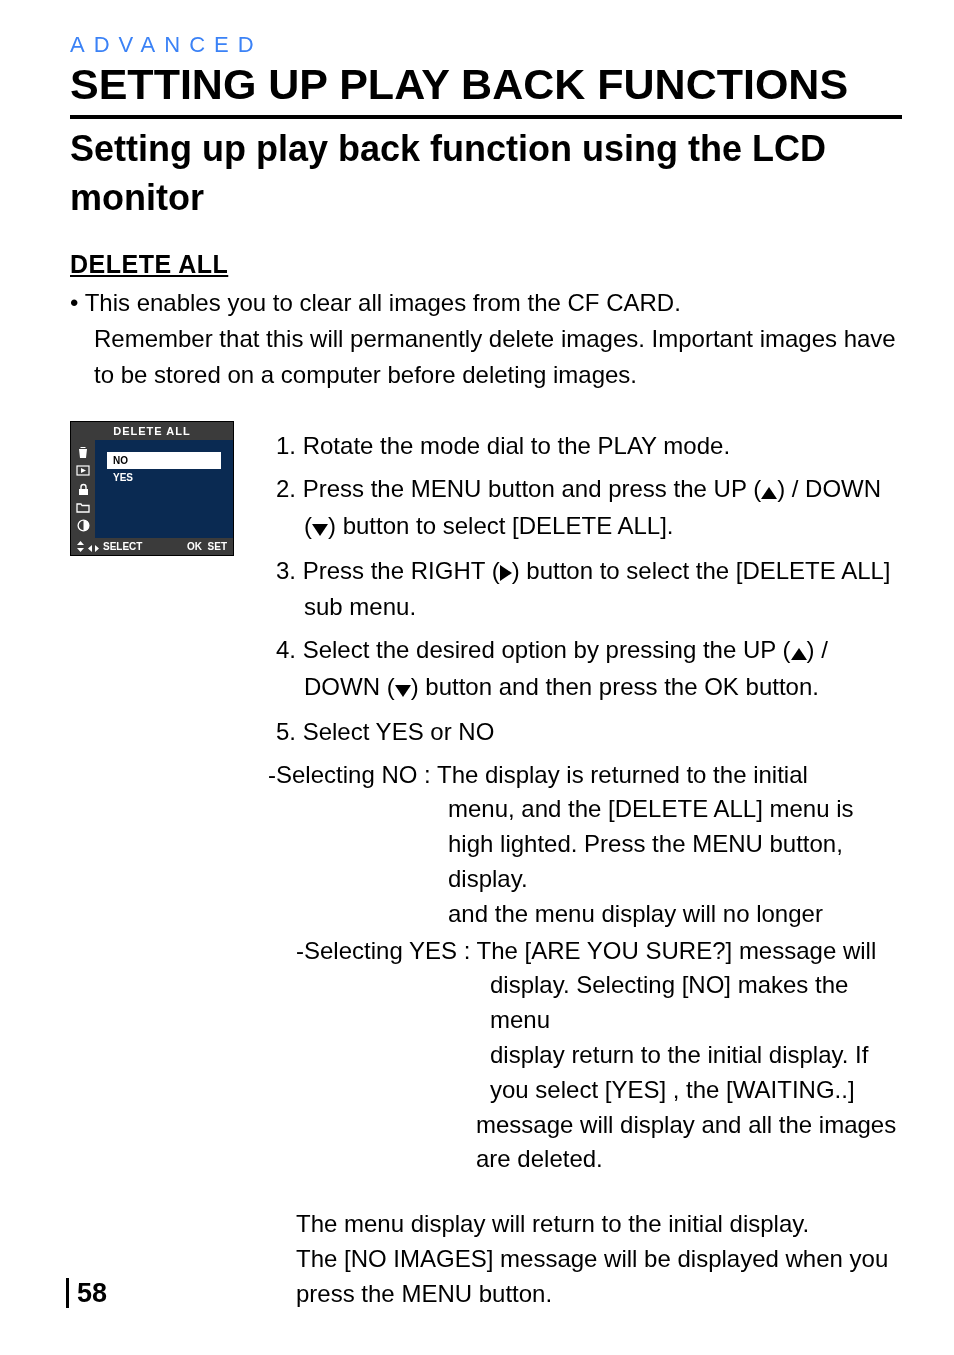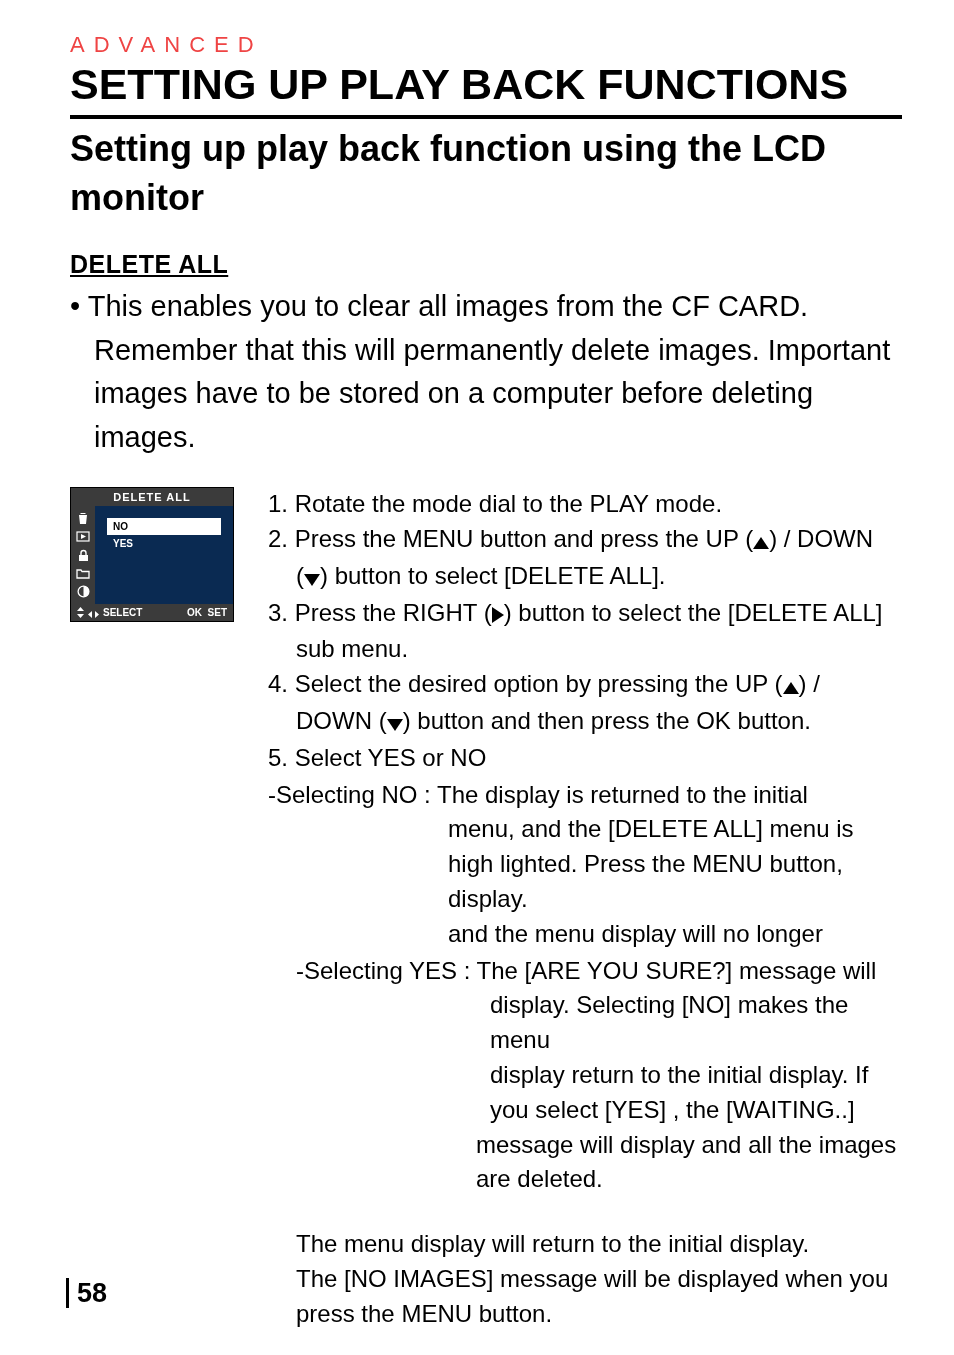--- a/index.html
+++ b/index.html
@@ -1,39 +1,39 @@
 <!DOCTYPE html>
 <html><head>
 <meta charset="utf-8">
 <style>
   html,body{margin:0;padding:0;background:#fff;color:#000;font-family:"Helvetica Neue",Arial,sans-serif}
   .page{width:954px;height:1355px;position:relative;box-sizing:border-box;padding:32px 52px 0 70px}
-  .section-label{font-size:22px;letter-spacing:9px;color:#ef4444;font-weight:400;margin-bottom:2px}
+  .section-label{font-size:22px;letter-spacing:9px;color:#3b82f6;font-weight:400;margin-bottom:2px}
   .main-title{font-size:43px;font-weight:700;letter-spacing:0;margin:0}
   .hr{height:4px;background:#000;margin:6px 0 6px 0}
   .subtitle{font-size:36px;font-weight:700;line-height:1.35;margin:0 0 28px 0}
   .section-heading{font-size:25px;font-weight:700;text-decoration:underline;margin:0 0 6px 0;letter-spacing:0.5px}
-  .intro{font-size:29px;line-height:1.5;margin:0 0 28px 0}
+  .intro{font-size:24px;line-height:1.5;margin:0 0 28px 0}
   .intro .bullet-line{display:block}
   .intro .indent{display:block;padding-left:24px}
   .content-row{display:flex;gap:34px;align-items:flex-start}
   .lcd-wrap{flex:0 0 162px}
   .lcd{width:162px;border:1px solid #000;font-family:Arial,sans-serif;font-size:11px;background:#fff}
   .lcd-header{background:#3b3b3b;color:#fff;text-align:center;font-weight:700;letter-spacing:1px;padding:3px 0;font-size:11px}
   .lcd-body{display:flex}
   .lcd-icons{width:24px;background:#3b3b3b;display:flex;flex-direction:column;align-items:center;gap:6px;padding:5px 0 6px 0}
   .lcd-icons svg{display:block}
   .lcd-options{flex:1;background:#0a2a52;color:#fff;padding:12px}
   .lcd-opt{padding:3px 6px;font-weight:700;font-size:10px}
   .lcd-opt.sel{background:#fff;color:#000}
   .lcd-footer{background:#3b3b3b;color:#fff;display:flex;align-items:center;justify-content:space-between;padding:3px 6px;font-size:10px;font-weight:700}
   .lcd-footer .left{display:flex;align-items:flex-end;gap:4px}
   .lcd-footer svg{display:block}
   .steps{flex:1;font-size:24px;line-height:1.45}
-  .steps p{margin:0}
+  .steps p{margin:8px}
   .step{margin:0 0 2px 0}
   .step .cont{padding-left:28px;display:block}
   .tri{display:inline-block;vertical-align:-2px}
   .sel-block{margin-top:2px}
   .sel-label{display:inline}
   .hang{padding-left:180px;display:block}
   .hang2{padding-left:194px;display:block}
   .sel-yes{margin-top:2px;margin-left:28px}
   .final{margin-top:30px;padding-left:28px}
   .page-num{position:absolute;left:66px;bottom:46px;font-size:27px;font-weight:700}

